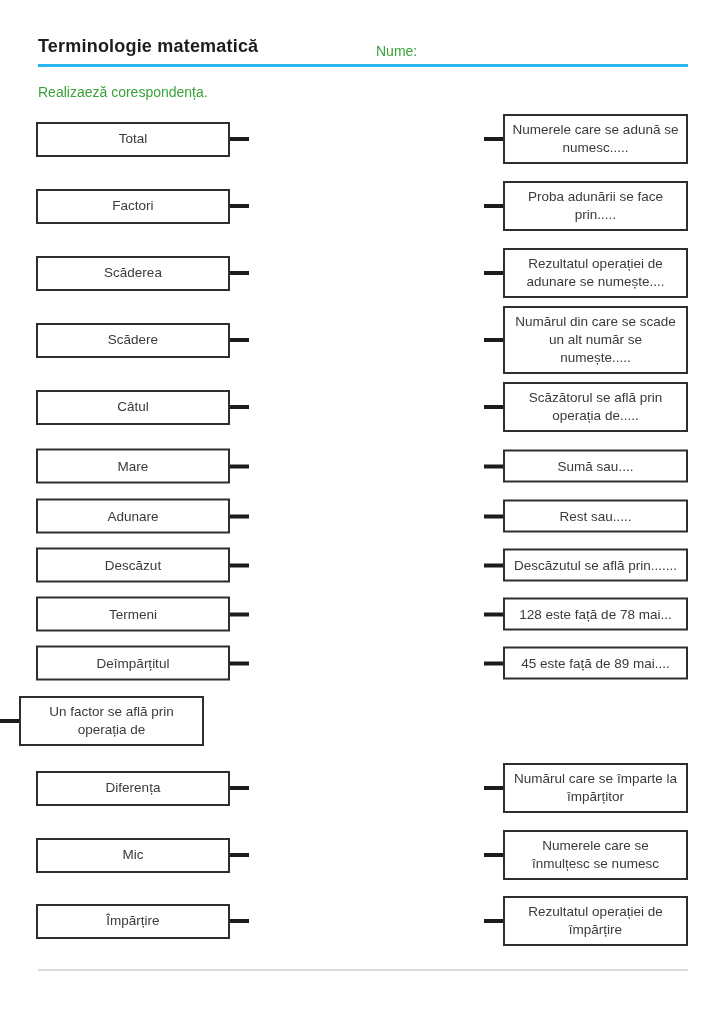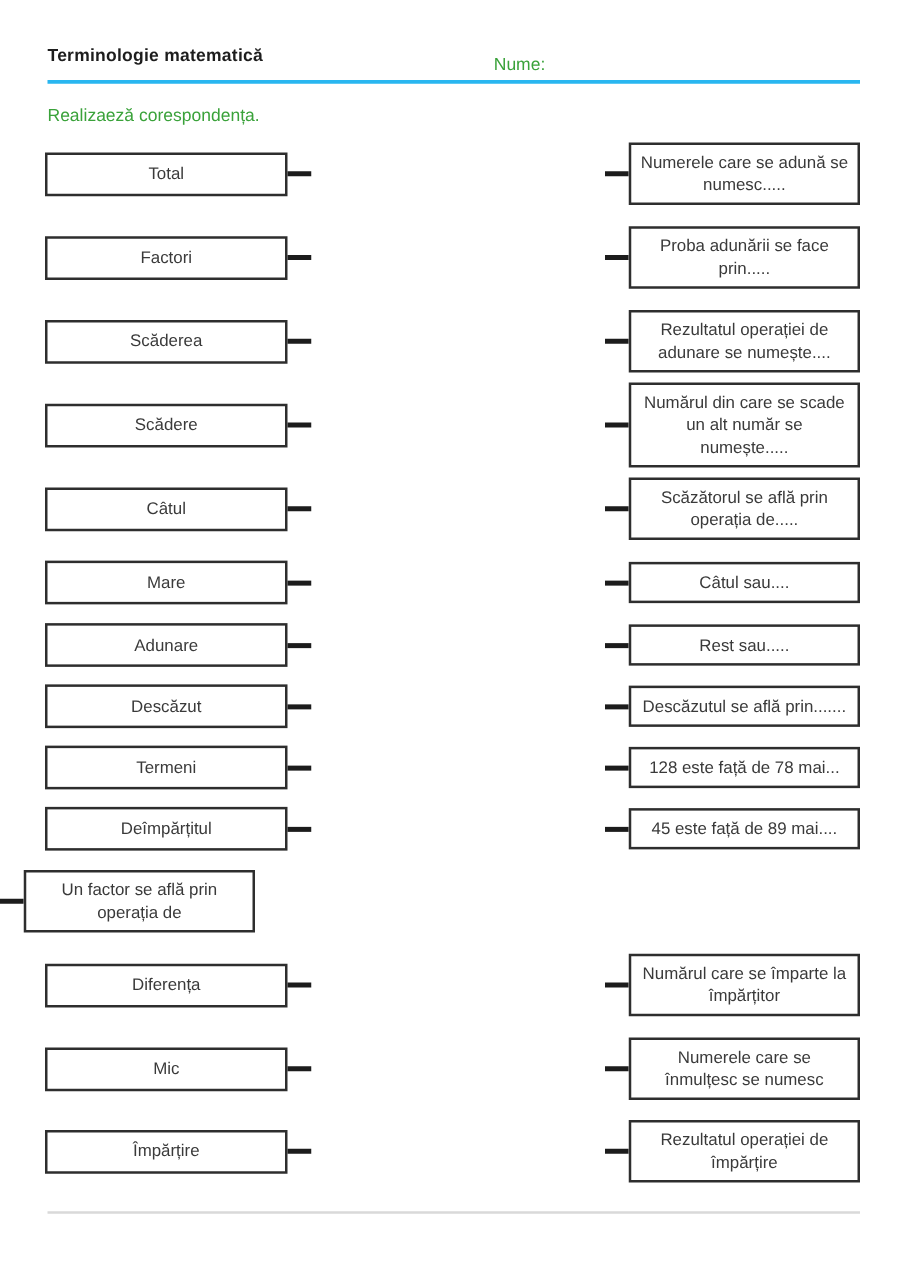--- a/index.html
+++ b/index.html
@@ -10,28 +10,28 @@
     background: #ffffff;
     font-family: "Liberation Sans", "DejaVu Sans", sans-serif;
     color: #333333;
     overflow: hidden;
   }
   .title {
     position: absolute;
     left: 38px;
     top: 36px;
     margin: 0;
-    font-size: 14px;
+    font-size: 18px;
     font-weight: bold;
     color: #1d1d1d;
     letter-spacing: 0.2px;
   }
   .name-label {
     position: absolute;
-    left: 395px;
+    left: 376px;
     top: 43px;
     font-size: 14px;
     color: var(--accent-green, #3aa23a);
     text-align: right;
   }
   .header-rule {
     position: absolute;
     left: 38px;
     top: 64px;
     width: 650px;
@@ -176,21 +176,21 @@
   <div class="row" style="top:466px">
     <div class="cell left">
       <div class="box term-box">
           <span>Mare</span>
         </div>
       <div class="dash"></div>
     </div>
     <div class="cell right">
       <div class="dash"></div>
       <div class="box def-box">
-          <span>Câtul sau....</span>
+          <span>Sumă sau....</span>
         </div>
     </div>
   </div>
 
   <div class="row" style="top:516px">
     <div class="cell left">
       <div class="box term-box">
           <span>Adunare</span>
         </div>
       <div class="dash"></div>

